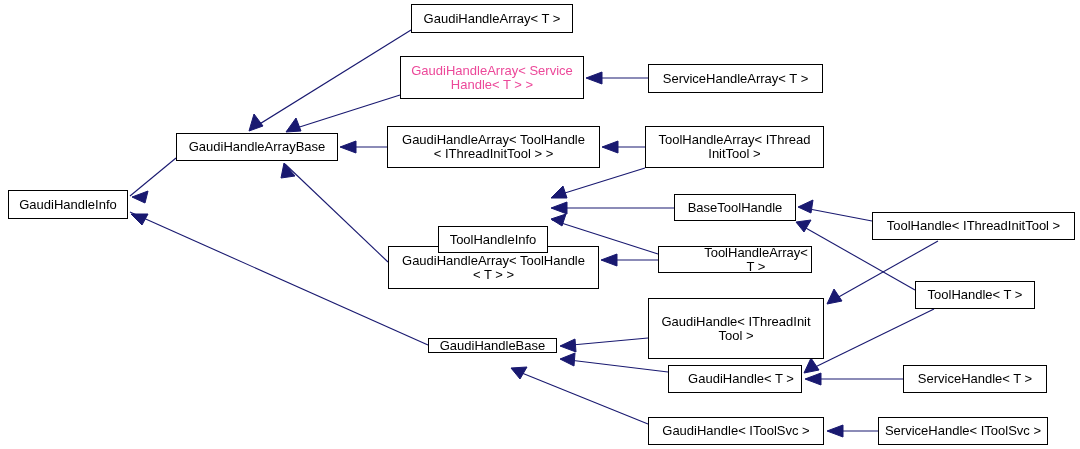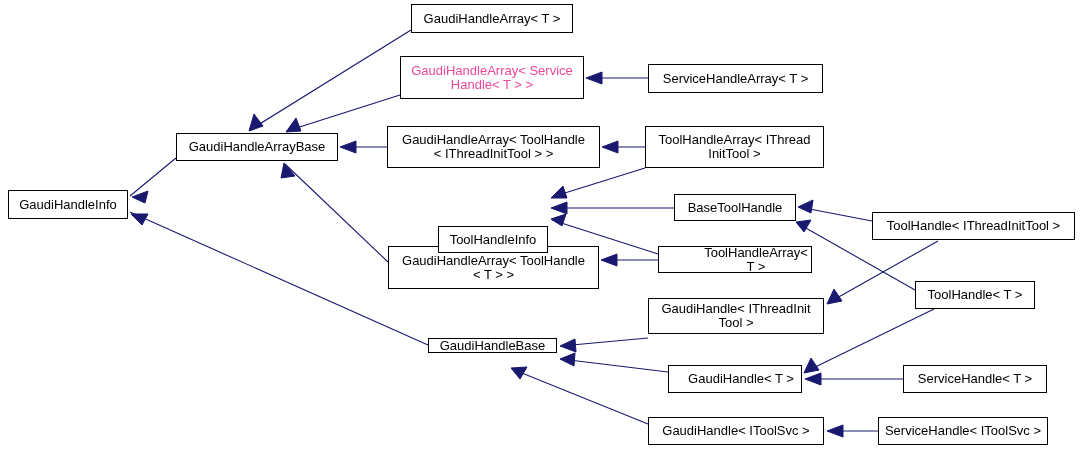--- a/index.html
+++ b/index.html
@@ -98,20 +98,20 @@
     <div class="node" style="left: 388px; top: 246px; width: 211px; height: 43px; background: rgb(255, 255, 255); border-color: rgb(0, 0, 0); color: rgb(0, 0, 0);">GaudiHandleArray&lt; ToolHandle
 &lt; T &gt; &gt;</div>
     <div class="node" style="left: 648px; top: 64px; width: 175px; height: 29px; background: rgb(255, 255, 255); border-color: rgb(0, 0, 0); color: rgb(0, 0, 0);">ServiceHandleArray&lt; T &gt;</div>
     <div class="node" style="left: 645px; top: 126px; width: 179px; height: 42px; background: rgb(255, 255, 255); border-color: rgb(0, 0, 0); color: rgb(0, 0, 0);">ToolHandleArray&lt; IThread
 InitTool &gt;</div>
     <div class="node" style="left: 438px; top: 194px; width: 110px; height: 27px; background: rgb(255, 255, 255); border-color: rgb(0, 0, 0); color: rgb(0, 0, 0); margin-top: 32px;">ToolHandleInfo</div>
     <div class="node" style="left: 674px; top: 194px; width: 122px; height: 27px; background: rgb(255, 255, 255); border-color: rgb(0, 0, 0); color: rgb(0, 0, 0);">BaseToolHandle</div>
     <div class="node" style="left: 872px; top: 212px; width: 203px; height: 28px; background: rgb(255, 255, 255); border-color: rgb(0, 0, 0); color: rgb(0, 0, 0);">ToolHandle&lt; IThreadInitTool &gt;</div>
     <div class="node" style="left: 658px; top: 246px; width: 154px; height: 27px; background: rgb(255, 255, 255); border-color: rgb(0, 0, 0); color: rgb(0, 0, 0); padding-left: 46px;">ToolHandleArray&lt; T &gt;</div>
     <div class="node" style="left: 915px; top: 281px; width: 120px; height: 28px; background: rgb(255, 255, 255); border-color: rgb(0, 0, 0); color: rgb(0, 0, 0);">ToolHandle&lt; T &gt;</div>
-    <div class="node" style="left: 648px; top: 298px; width: 176px; height: 36px; background: rgb(255, 255, 255); border-color: rgb(0, 0, 0); color: rgb(0, 0, 0);">GaudiHandle&lt; IThreadInit
+    <div class="node" style="left: 648px; top: 298px; width: 176px; height: 61px; background: rgb(255, 255, 255); border-color: rgb(0, 0, 0); color: rgb(0, 0, 0);">GaudiHandle&lt; IThreadInit
 Tool &gt;</div>
     <div class="node" style="left: 428px; top: 338px; width: 129px; height: 15px; background: rgb(255, 255, 255); border-color: rgb(0, 0, 0); color: rgb(0, 0, 0);">GaudiHandleBase</div>
     <div class="node" style="left: 668px; top: 365px; width: 134px; height: 28px; background: rgb(255, 255, 255); border-color: rgb(0, 0, 0); color: rgb(0, 0, 0); padding-left: 16px;">GaudiHandle&lt; T &gt;</div>
     <div class="node" style="left: 903px; top: 365px; width: 144px; height: 28px; background: rgb(255, 255, 255); border-color: rgb(0, 0, 0); color: rgb(0, 0, 0);">ServiceHandle&lt; T &gt;</div>
     <div class="node" style="left: 648px; top: 417px; width: 176px; height: 28px; background: rgb(255, 255, 255); border-color: rgb(0, 0, 0); color: rgb(0, 0, 0);">GaudiHandle&lt; IToolSvc &gt;</div>
     <div class="node" style="left: 878px; top: 417px; width: 170px; height: 28px; background: rgb(255, 255, 255); border-color: rgb(0, 0, 0); color: rgb(0, 0, 0);">ServiceHandle&lt; IToolSvc &gt;</div>
   </div>
 
 </body></html>

